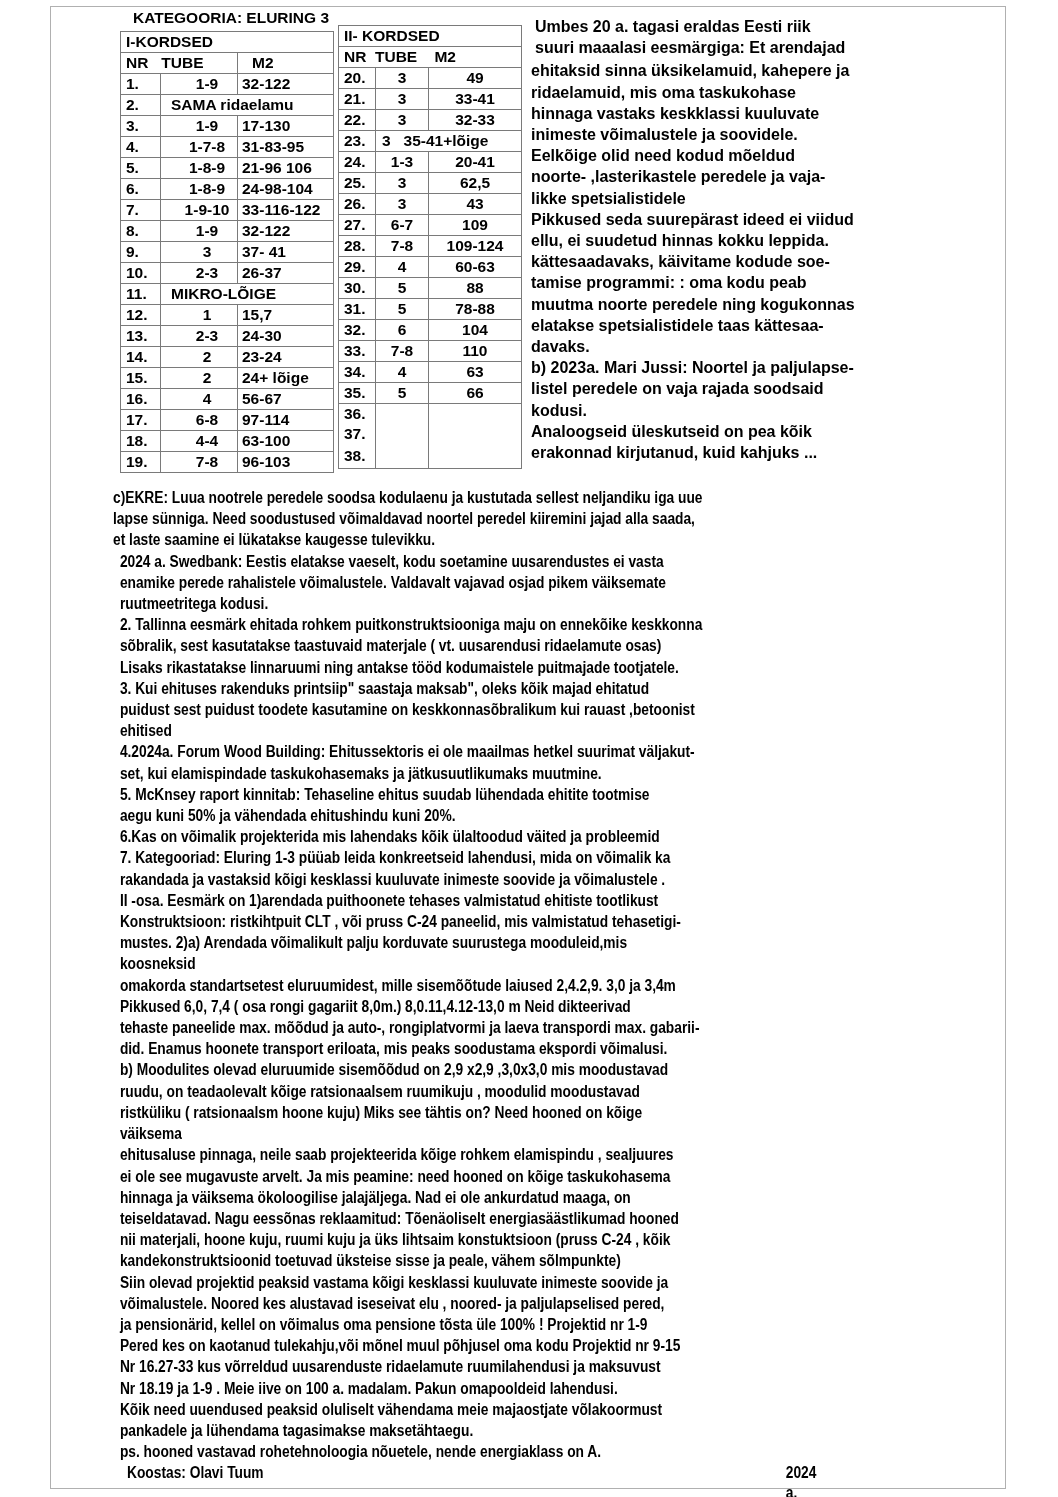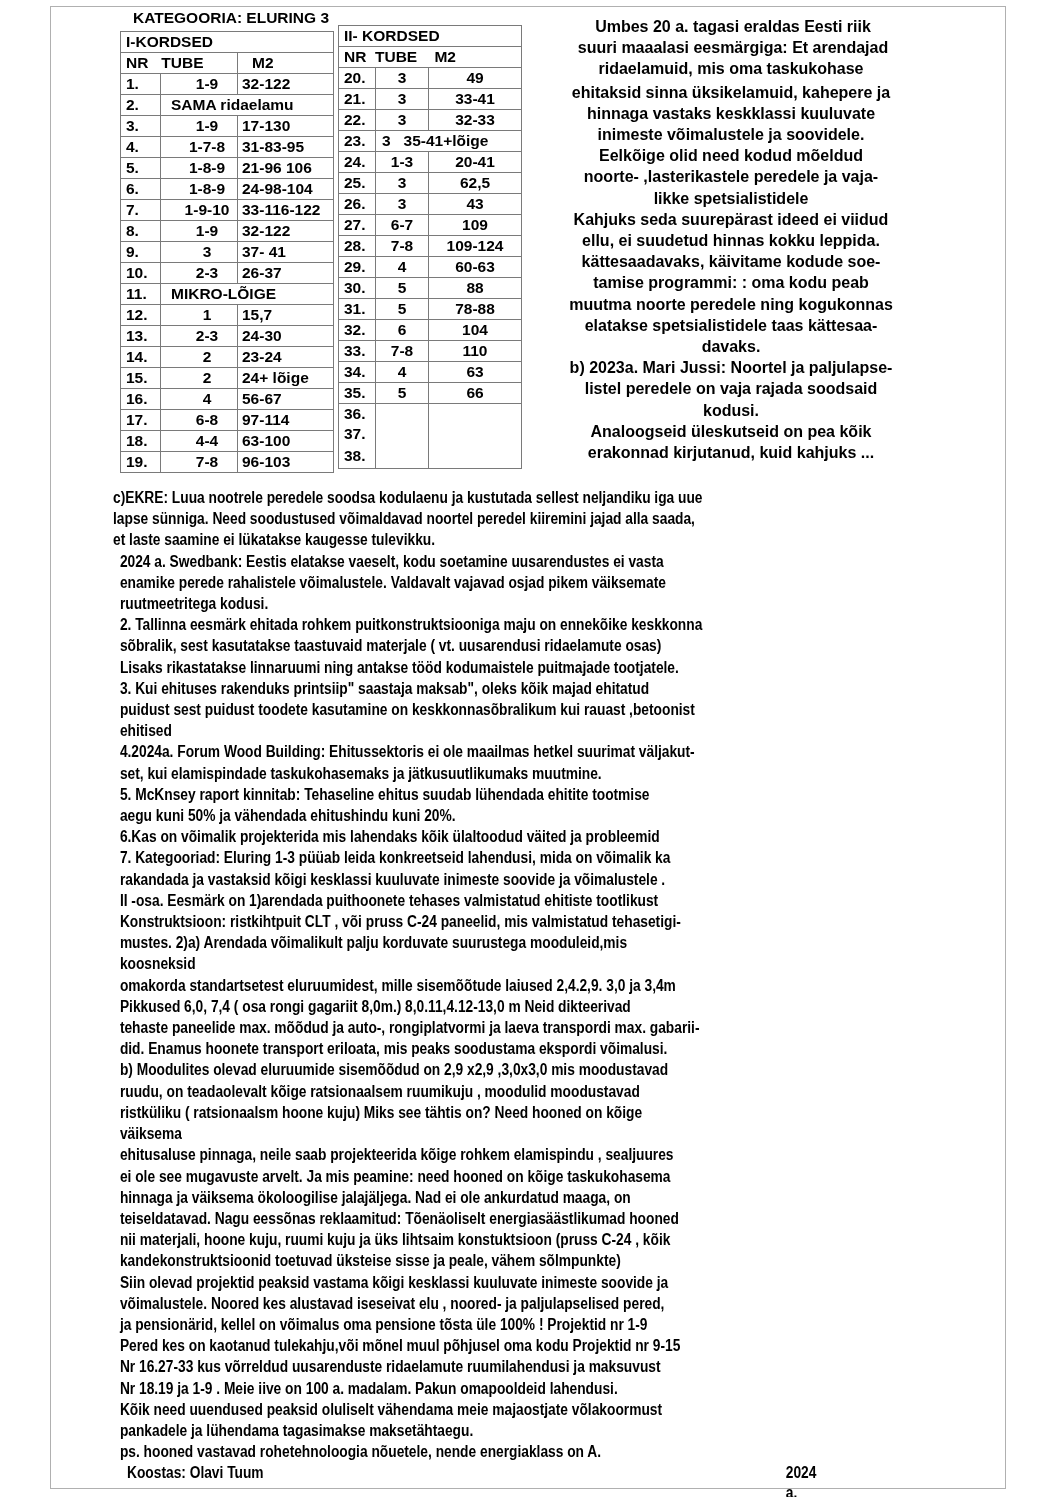--- a/index.html
+++ b/index.html
@@ -13,21 +13,21 @@
   #tbl1 { left:120px; top:31px; width:214px; }
   #tbl1 td.c-nr { width:34px; }
   #tbl1 td.c-tube { width:60px; text-align:center; padding-left:16px; }
   #tbl1 td.c-m2 { padding-left:4px; }
   #tbl2 { left:338px; top:25px; width:184px; }
   #tbl2 td.c-nr { width:31px; }
   #tbl2 td.c-tube { width:52px; text-align:center; padding-left:0; }
   #tbl2 td.c-m2 { text-align:center; padding-left:0; }
   #tbl2 tr.empty td { border-top:none; border-bottom:none;margin-top:20px; }
   #tbl2 tr.empty.last td { border-bottom:1px solid #7a7a7a; height:24px; }
-  .intro { position:absolute; left:531px; top:16px; width:400px; font-weight:bold; font-size:16px; line-height:21.2px;text-align:center; }
+  .intro { position:absolute; left:531px; top:16px; width:400px; font-weight:bold; font-size:16px; line-height:21.2px; }
   .intro p { margin:0; white-space:nowrap; }
   .intro .indent { padding-left:4px; }
   .body-text { position:absolute; left:113px; top:487px; width:820px; font-weight:bold; font-size:16px;
                line-height:21.2px; font-family:"Liberation Sans", sans-serif; transform:scaleX(0.86); transform-origin:left top; }
   .body-text p { margin:0; white-space:nowrap; }
   .body-text .ind { padding-left:8px; }
   .footer-row { position:absolute; left:127px; top:1463px; width:750px; font-weight:bold; font-size:16px; line-height:20px;
                 transform:scaleX(0.86); transform-origin:left top; }
   .footer-row .year { position:absolute; left:766px; top:0; }
 </style>
@@ -244,28 +244,28 @@
         <td class="c-nr">38.</td>
         <td class="c-tube"></td>
         <td class="c-m2"></td>
       </tr>
     </tbody>
 </table>
 
 <div class="intro" id="intro">
     <p class="indent">Umbes 20 a. tagasi eraldas Eesti riik</p>
     <p class="indent">suuri maaalasi eesmärgiga: Et arendajad</p>
+    <p style="margin-top: 2px;">ehitaksid sinna üksikelamuid, kahepere ja</p>
     <p>ridaelamuid, mis oma taskukohase</p>
-    <p style="margin-top: 2px;">ehitaksid sinna üksikelamuid, kahepere ja</p>
     <p>hinnaga vastaks  keskklassi kuuluvate</p>
     <p>inimeste võimalustele  ja soovidele.</p>
     <p>Eelkõige olid need kodud  mõeldud</p>
     <p>noorte- ,lasterikastele peredele ja  vaja-</p>
     <p>likke spetsialistidele</p>
-    <p>Kahjuks seda suurepärast ideed ei viidud</p>
+    <p>Pikkused seda suurepärast ideed ei viidud</p>
     <p>ellu, ei suudetud hinnas kokku leppida.</p>
     <p>kättesaadavaks, käivitame kodude soe-</p>
     <p>tamise programmi: : oma kodu peab</p>
     <p>muutma noorte peredele ning kogukonnas</p>
     <p>elatakse spetsialistidele taas  kättesaa-</p>
     <p>davaks.</p>
     <p>b) 2023a. Mari Jussi: Noortel ja paljulapse-</p>
     <p>listel peredele on vaja rajada soodsaid</p>
     <p>kodusi.</p>
     <p>Analoogseid üleskutseid on pea kõik</p>

